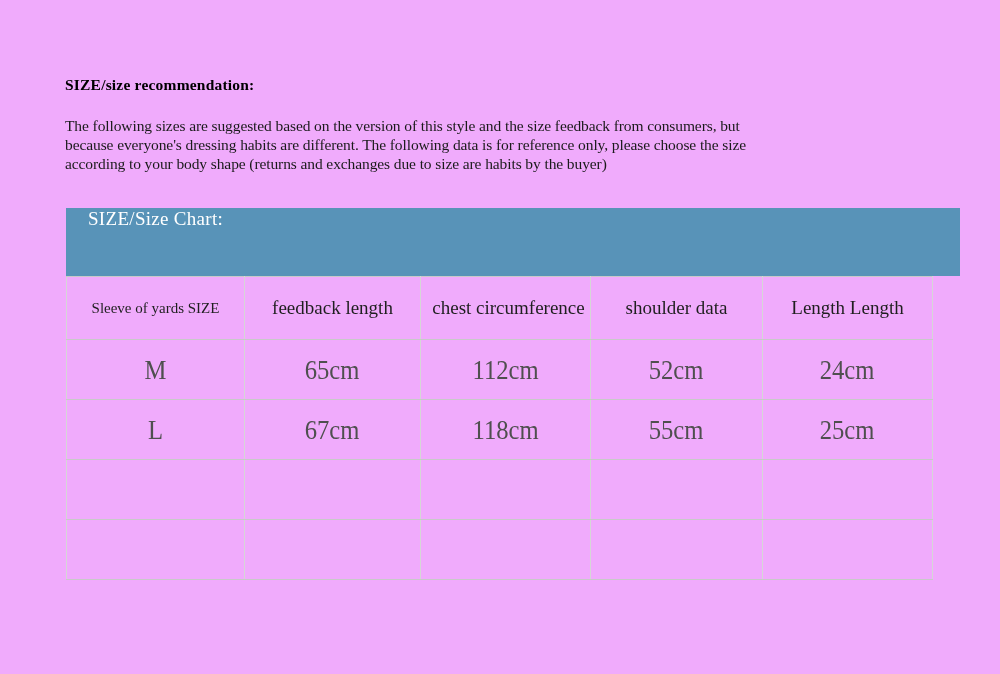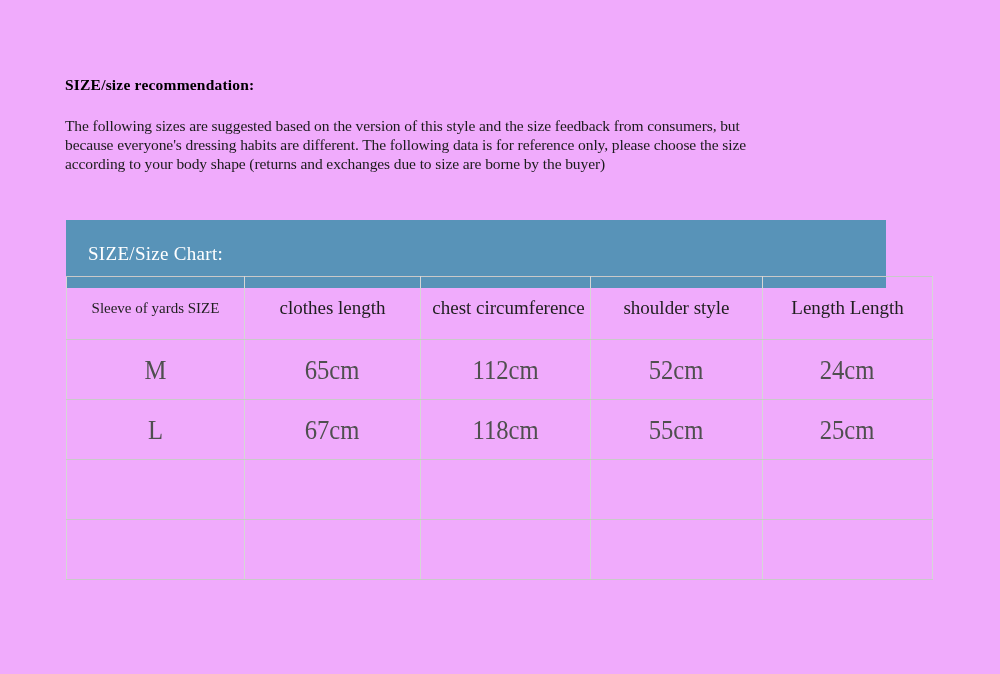--- a/index.html
+++ b/index.html
@@ -19,25 +19,24 @@
     position:absolute; left:65px; top:116px;
     color:#1b1b1b;
   }
   .para-line {
     white-space:nowrap;
     font-size:15.5px; line-height:19.2px;
     letter-spacing:-0.1px;
   }
   .size-banner {
     position:absolute; left:66px; top:208px;
-    width:820px; height:68px;
-    display:flex; align-items:center;
+    width:894px; height:68px;
+    display:flex; align-items:flex-start;
     box-sizing:border-box;
     padding-left:22px;
-    margin-top:12px;
   }
   .banner-title {
     font-size:19px; letter-spacing:0.3px;
   }
   .size-table {
     position:absolute; left:66px; top:276px;
     width:866px;
     border-collapse:collapse;
     table-layout:fixed;
   }
@@ -79,41 +78,41 @@
 </head>
 <body>
 
 <div class="page">
 
   <div class="doc-heading">SIZE/size recommendation:</div>
 
   <div class="doc-paragraph">
     <div class="para-line">The following sizes are suggested based on the version of this style and the size feedback from consumers, but</div>
     <div class="para-line">because everyone's dressing habits are different. The following data is for reference only, please choose the size</div>
-    <div class="para-line">according to your body shape (returns and exchanges due to size are borne by the buyer)</div>
+    <div class="para-line">according to your body shape (returns and exchanges due to size are habits by the buyer)</div>
   </div>
 
   <div class="size-banner" style="background-color: rgb(88, 147, 184); color: rgb(255, 255, 255);">
     <span class="banner-title">SIZE/Size Chart:</span>
   </div>
 
   <table class="size-table">
     <colgroup id="table-colgroup">
         <col style="width: 178px;">
         <col style="width: 176px;">
         <col style="width: 170px;">
         <col style="width: 172px;">
         <col style="width: 170px;">
       </colgroup>
     <thead>
       <tr id="header-row">
           <th>Sleeve of yards SIZE</th>
-          <th>clothes length</th>
+          <th>feedback length</th>
           <th>chest circumference</th>
-          <th>shoulder style</th>
+          <th>shoulder data</th>
           <th>Length Length</th>
         </tr>
     </thead>
     <tbody id="table-body">
         <tr>
           <td><span class="cell-val">M</span></td>
           <td><span class="cell-val">65cm</span></td>
           <td><span class="cell-val">112cm</span></td>
           <td><span class="cell-val">52cm</span></td>
           <td><span class="cell-val">24cm</span></td>

